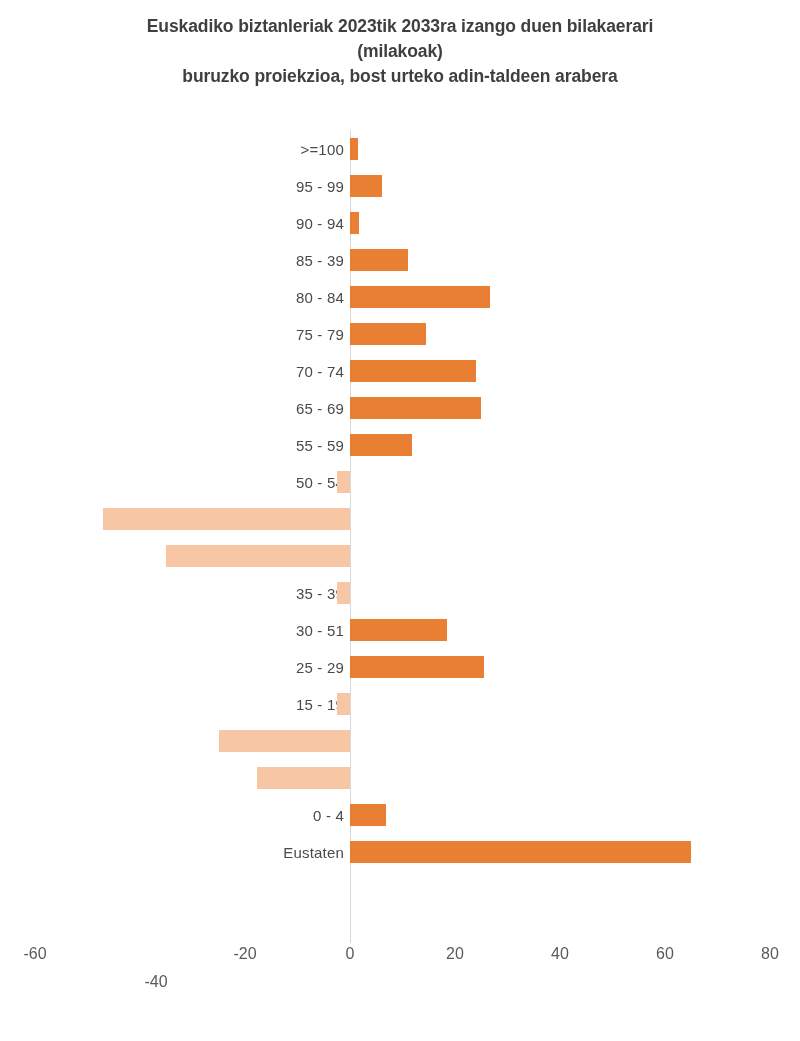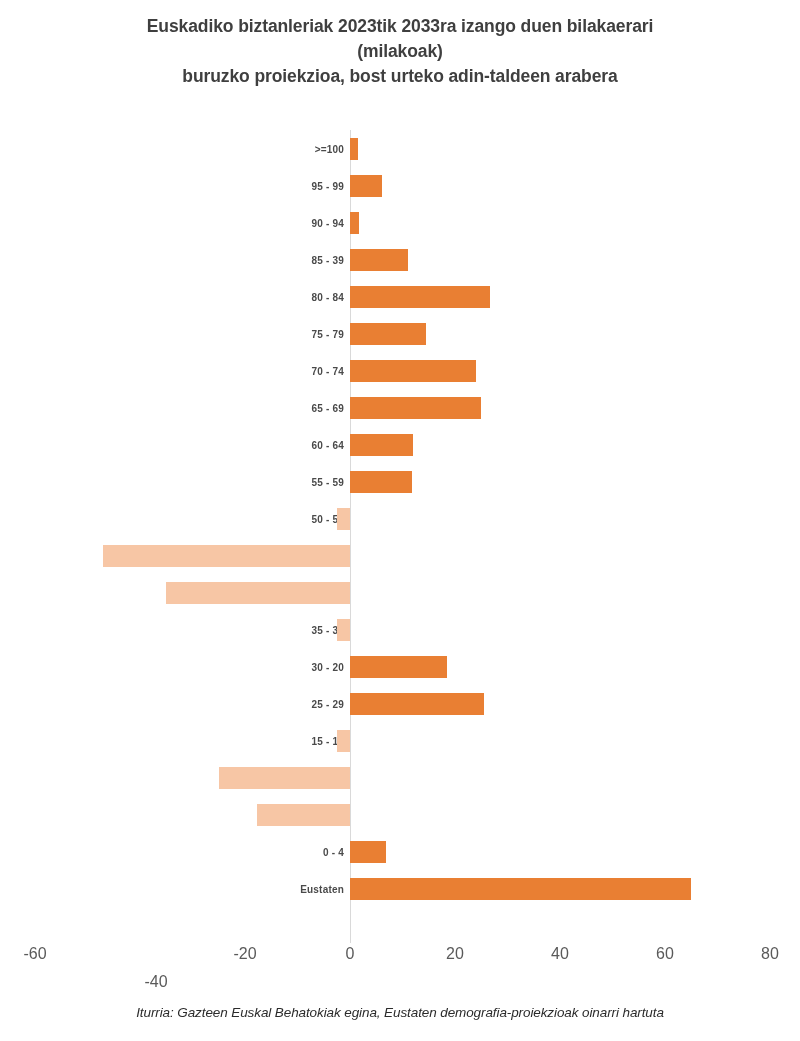--- a/index.html
+++ b/index.html
@@ -57,22 +57,22 @@
     position: relative;
     width: 800px;
     height: 37px;       
   }
 
   .row-label {
     position: absolute;
     right: 456px;        
     top: 50%;
     transform: translateY(-50%);
-    font-size: 10px;
-    font-weight: bold;
+    font-size: 15px;
+    font-weight: normal;
     color: #4a4a4a;
     white-space: nowrap;
     letter-spacing: 0.2px;
   }
 
   .bar {
     position: absolute;
     top: 50%;
     transform: translateY(-50%);
     height: 22px;
@@ -160,45 +160,41 @@
         </div>
         <div class="row">
           <div class="row-label">70 - 74</div>
           <div class="bar pos" style="width: 126px; left: 350px;"></div>
         </div>
         <div class="row">
           <div class="row-label">65 - 69</div>
           <div class="bar pos" style="width: 131.25px; left: 350px;"></div>
         </div>
         <div class="row">
-          <div class="row-label">60 - 64</div>
-          <div class="bar pos" style="width: 63px; left: 350px;"></div>
-        </div>
-        <div class="row">
           <div class="row-label">55 - 59</div>
           <div class="bar pos" style="width: 61.95px; left: 350px;"></div>
         </div>
         <div class="row">
           <div class="row-label">50 - 54</div>
           <div class="bar neg" style="width: 13.125px; left: 336.875px;"></div>
         </div>
         <div class="row">
           <div class="row-label">45 - 49</div>
           <div class="bar neg" style="width: 246.75px; left: 103.25px;"></div>
         </div>
         <div class="row">
           <div class="row-label">40 - 44</div>
           <div class="bar neg" style="width: 183.75px; left: 166.25px;"></div>
         </div>
         <div class="row">
           <div class="row-label">35 - 39</div>
           <div class="bar neg" style="width: 13.125px; left: 336.875px;"></div>
         </div>
         <div class="row">
-          <div class="row-label">30 - 20</div>
+          <div class="row-label">30 - 51</div>
           <div class="bar pos" style="width: 97.125px; left: 350px;"></div>
         </div>
         <div class="row">
           <div class="row-label">25 - 29</div>
           <div class="bar pos" style="width: 133.875px; left: 350px;"></div>
         </div>
         <div class="row">
           <div class="row-label">15 - 19</div>
           <div class="bar neg" style="width: 13.125px; left: 336.875px;"></div>
         </div>
@@ -225,15 +221,14 @@
       <div class="xtick" style="left: 35px;">-60</div>
       <div class="xtick" style="left: 156px; margin-top: 28px;">-40</div>
       <div class="xtick" style="left: 245px;">-20</div>
       <div class="xtick" style="left: 350px;">0</div>
       <div class="xtick" style="left: 455px;">20</div>
       <div class="xtick" style="left: 560px;">40</div>
       <div class="xtick" style="left: 665px;">60</div>
       <div class="xtick" style="left: 770px;">80</div>
     </div>
 
-  <div class="source">Iturria: Gazteen Euskal Behatokiak egina, Eustaten demografia-proiekzioak oinarri hartuta</div>
 
 </div>
 
 </body></html>

